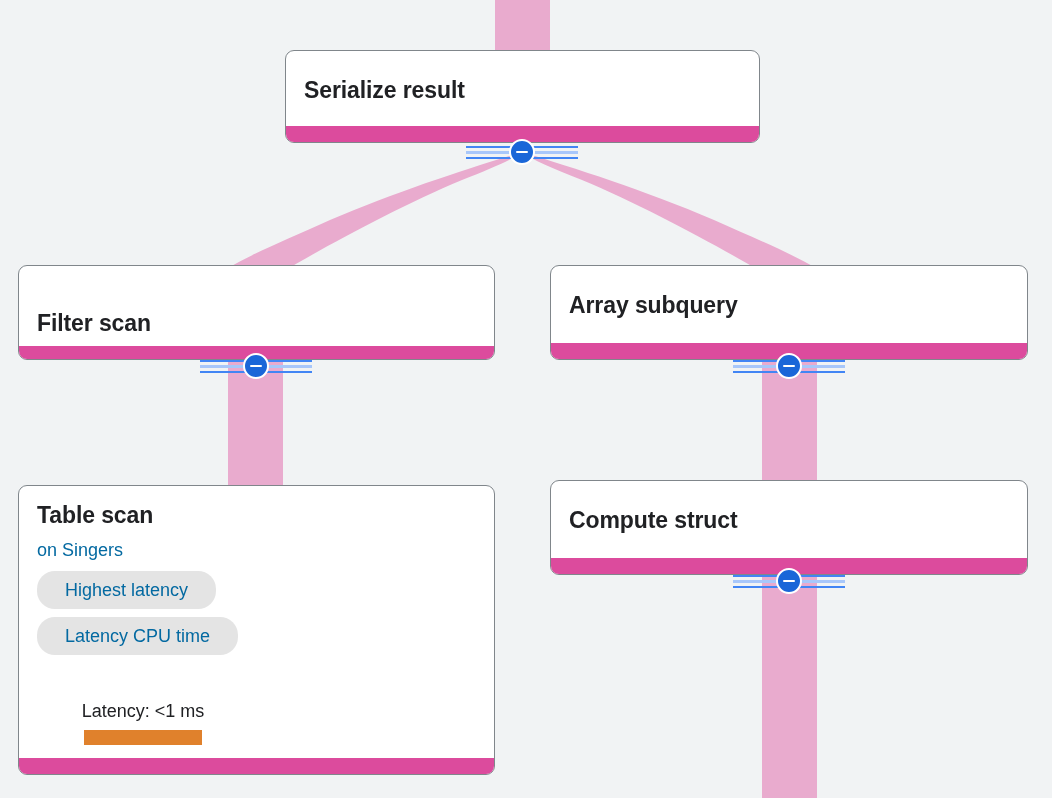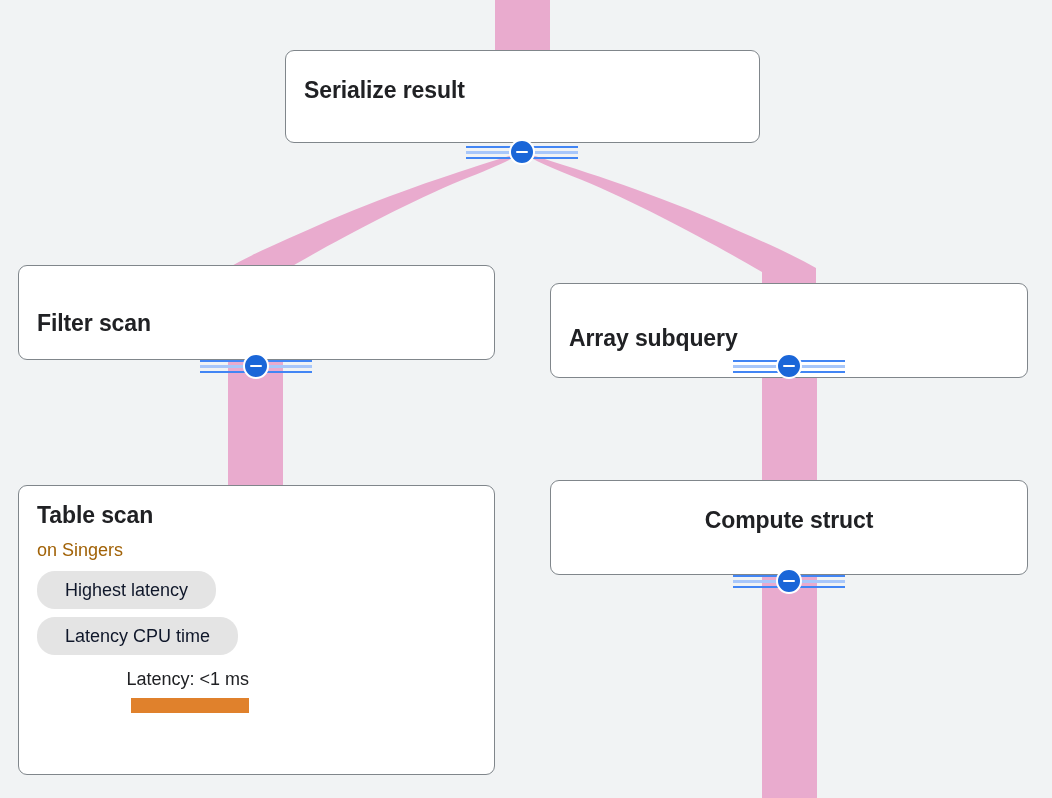--- a/index.html
+++ b/index.html
@@ -27,71 +27,72 @@
 
   
   .node {
     position: absolute;
     box-sizing: border-box;
     background: #ffffff;
     border: 1px solid #80868b;
     border-radius: 9px;
     overflow: hidden;
     display: flex;
-    flex-direction: row;
+    flex-direction: column;
   }
   .node-body {
     flex: 1 1 auto;
     padding: 16px 18px 10px 18px;
     display: flex;
     flex-direction: column;
     align-items: flex-start;
   }
   .node-title {
     font-size: 23px;
     font-weight: 700;
     color: #202124;
     line-height: 1.15;
     letter-spacing: -0.1px;
     white-space: nowrap;
   }
   .node-subtitle {
     font-size: 18px;
     font-weight: 400;
-    color: #a16207;
+    color: #0369a1;
     line-height: 1.2;
     margin-top: 12px;
     white-space: nowrap;
   }
   .badges {
     margin-top: 9px;
     display: flex;
     flex-direction: column;
     align-items: flex-start;
     gap: 8px;
   }
   .badge {
     background: #e4e4e4;
-    color: #0f172a;
+    color: #0369a1;
     font-size: 18px;
     line-height: 1;
     padding: 10px 28px;
     border-radius: 18px;
     white-space: nowrap;
   }
   .metrics {
     margin-top: 14px;
     display: flex;
     flex-direction: row;
     align-items: flex-start;
   }
   .metric {
     display: flex;
     flex-direction: column;
-    align-items: flex-end;
+    align-items: center;
+    margin-top: 32px;
   }
   .metric-label {
     font-size: 18px;
     color: #202124;
     white-space: nowrap;
     line-height: 1.15;
   }
   .metric-bar {
     margin-top: 8px;
     height: 15px;
@@ -196,21 +197,21 @@
     <div class="node-body" style="padding-top:44px;">
       <div class="node-title">Filter scan</div>
     </div>
     <div class="node-footer"></div>
   </div>
   <div class="toggle" style="left:256px; top:366px;">
     <div class="rail"></div>
     <div class="knob"></div>
   </div>
 
-  <div class="node" style="left:550px; top:283px; width:478px; height:95px;align-items:center;">
+  <div class="node" style="left:550px; top:265px; width:478px; height:95px;">
     <div class="node-body" style="padding-top:26px;">
       <div class="node-title">Array subquery</div>
     </div>
     <div class="node-footer"></div>
   </div>
   <div class="toggle" style="left:789px; top:366px;">
     <div class="rail"></div>
     <div class="knob"></div>
   </div>
 
@@ -226,21 +227,21 @@
         <div class="metric" style="width:212px;">
           <span class="metric-label">Latency: &lt;1 ms</span>
           <span class="metric-bar" style="width:118px;"></span>
         </div>
       </div>
     </div>
     <div class="node-footer"></div>
   </div>
 
   <div class="node" style="left:550px; top:480px; width:478px; height:95px;">
-    <div class="node-body" style="padding-top:26px;align-items:center;">
+    <div class="node-body" style="padding-top:26px;">
       <div class="node-title">Compute struct</div>
     </div>
     <div class="node-footer"></div>
   </div>
   <div class="toggle" style="left:789px; top:581px;">
     <div class="rail"></div>
     <div class="knob"></div>
   </div>
 
 </div>

